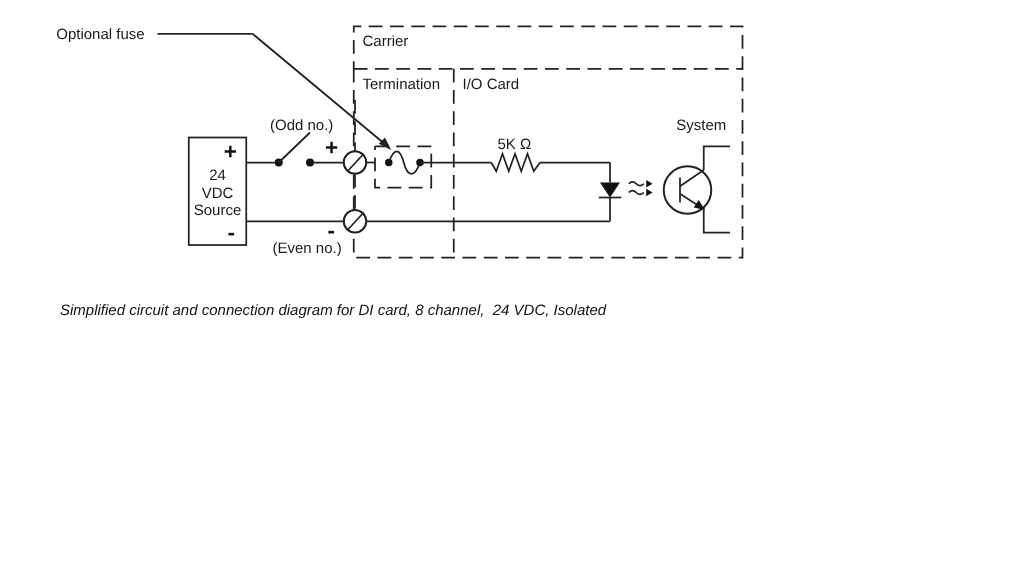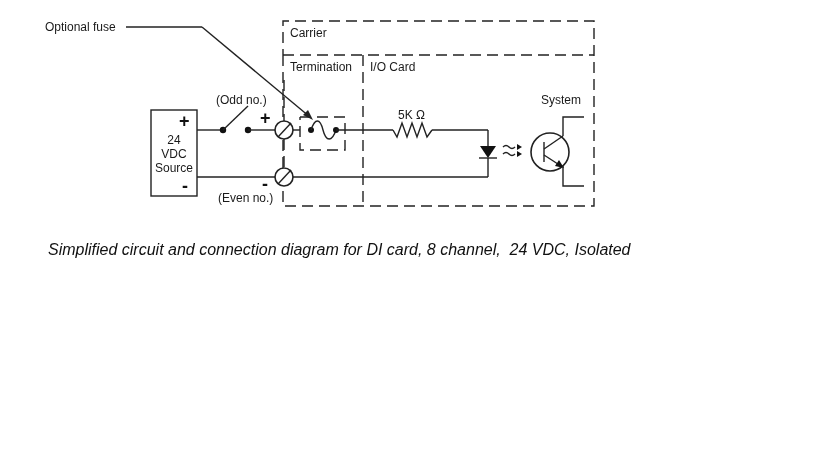--- a/index.html
+++ b/index.html
@@ -1,20 +1,20 @@
 <!DOCTYPE html>
 <html><head>
 <meta charset="utf-8">
 <style>
   html, body { margin: 0; padding: 0; background: #ffffff; }
   body { width: 819px; height: 460px; position: relative; overflow: hidden; font-family: "Liberation Sans", sans-serif; }
   svg { position: absolute; left: 0; top: 0; }
   .lbl { font-family: "Liberation Sans", sans-serif; font-size: 12px; fill: #1a1a1a; }
   .sym { font-family: "Liberation Sans", sans-serif; font-size: 18px; font-weight: bold; fill: #111; }
-  .caption { position: absolute; left: 48px; top: 241px; font-family: "Liberation Sans", sans-serif; font-style: italic; font-size: 16px; color: #111; white-space: pre; }
+  .caption { position: absolute; left: 48px; top: 241px; font-family: "Liberation Sans", sans-serif; font-style: italic; font-size: 12px; color: #111; white-space: pre; }
   .wire { stroke: #222; stroke-width: 1.4; fill: none; }
   .dash { stroke: #222; stroke-width: 1.4; fill: none; stroke-dasharray: 11 6; }
 </style>
 </head>
 <body>
 
 <svg width="819" height="460" viewBox="0 0 819 460">
 
   <text class="lbl" x="45" y="31">Optional fuse</text>
   <g>

